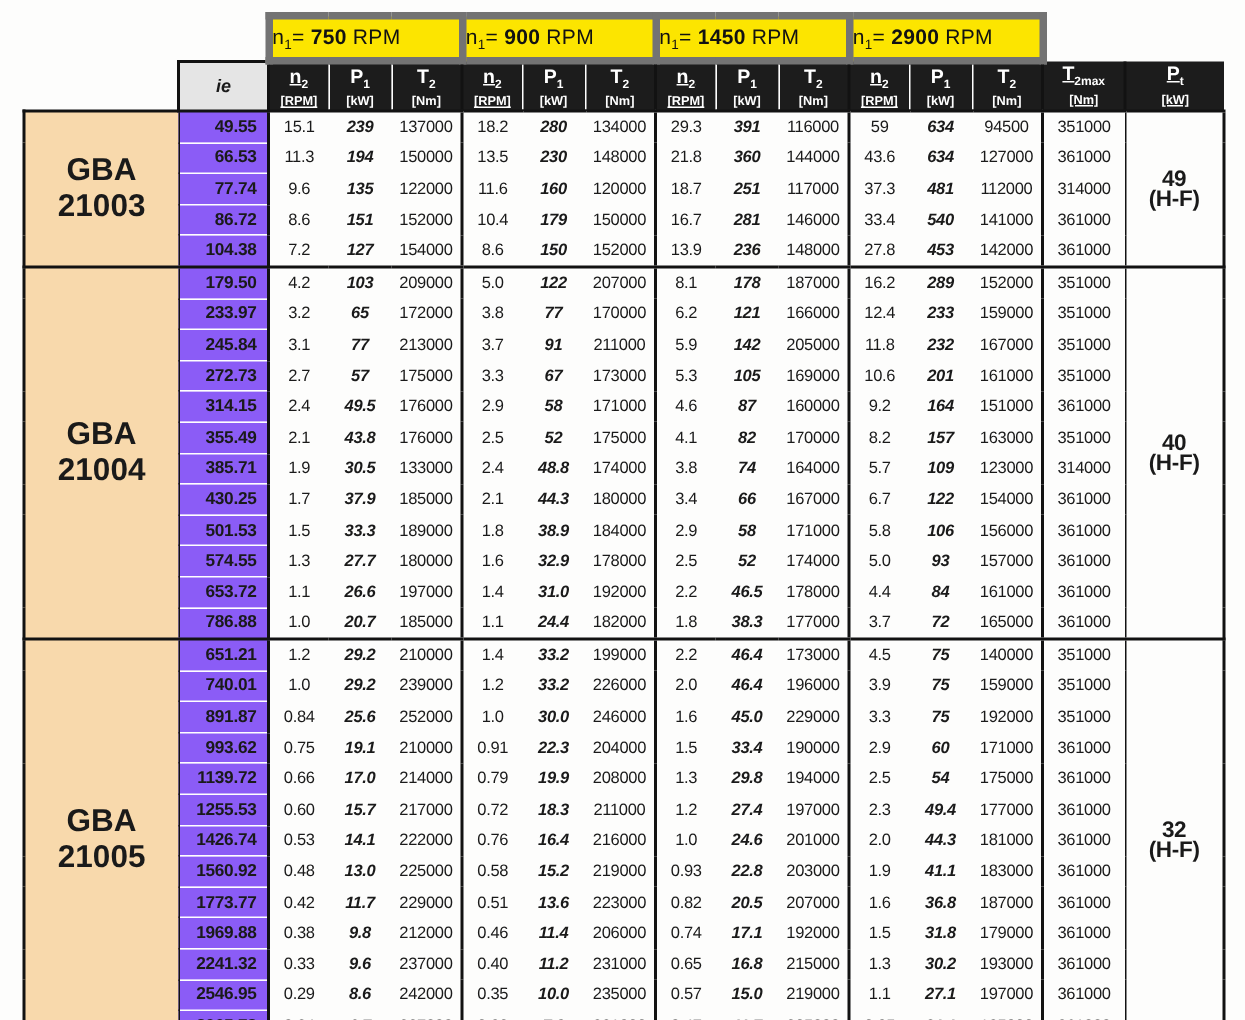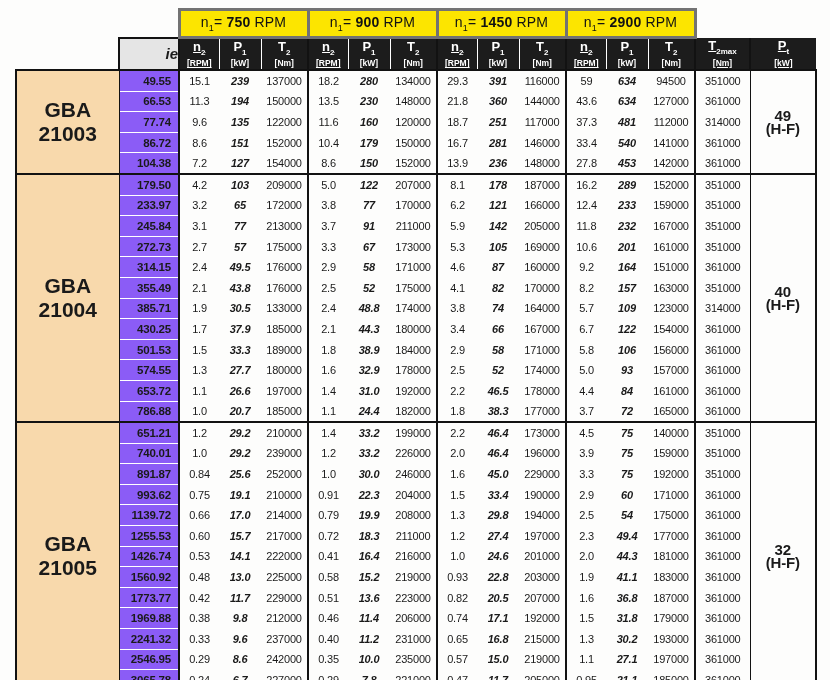--- a/index.html
+++ b/index.html
@@ -10,40 +10,40 @@
   }
   .wrap { position:absolute; left:15px; top:8px; }
   table { border-collapse:collapse; table-layout:fixed; }
   td,th { padding:0; margin:0; }
 
   
   .blank { border:none; background:transparent; }
 
   
   th.speed {
-    background:#FCE500; border:3px solid #737373; height:25px;
-    font-size:14px; font-weight:400; color:#121212; text-align:center;
+    background:#FCE500; border:5px solid #737373; height:25px;
+    font-size:14px; font-weight:400; color:#121212; text-align:left;
     letter-spacing:.2px;
   }
   th.speed b { font-weight:800; }
   th.speed sub { font-size:9px; }
 
   
   th.dark {
     background:#1c1c1c; color:#fff; height:30px; text-align:center;
     border-left:1px solid #fff; border-bottom:2px solid #121212; vertical-align:middle;
   }
   th.dark.gfirst { border-left:2.5px solid #121212;text-decoration:underline; }
   th.dark .sym { font-size:13px; font-weight:700; line-height:14px; }
   th.dark .sym sub { font-size:8px; }
   th.dark .unit { font-size:8.5px; font-weight:700; line-height:9px; }
 
   th.iehead {
     background:#E5E5E5; border:2px solid #121212;
-    font-size:15px; font-weight:700; font-style:italic; text-align:right;
+    font-size:12px; font-weight:700; font-style:italic; text-align:center;
   }
 
   
   tbody td { height:19.6px; font-size:11px; text-align:center; vertical-align:middle; letter-spacing:-.2px; }
   td.iecell {
     background:#8b5cf6; font-weight:700; font-size:11.5px; text-align:right;
     padding-right:7px; border-left:1.5px solid #121212; border-right:2.5px solid #121212;
     border-bottom:1px solid #fff;
   }
   td.glabel {
@@ -537,21 +537,21 @@
           <td class="n2 gfirst">2.3</td>
           <td class="p1">49.4</td>
           <td class="t2">177000</td>
           <td class="t2maxcell">361000</td>
         </tr>
         <tr>
           <td class="iecell">1426.74</td>
           <td class="n2 gfirst">0.53</td>
           <td class="p1">14.1</td>
           <td class="t2">222000</td>
-          <td class="n2 gfirst">0.41</td>
+          <td class="n2 gfirst">0.76</td>
           <td class="p1">16.4</td>
           <td class="t2">216000</td>
           <td class="n2 gfirst">1.0</td>
           <td class="p1">24.6</td>
           <td class="t2">201000</td>
           <td class="n2 gfirst">2.0</td>
           <td class="p1">44.3</td>
           <td class="t2">181000</td>
           <td class="t2maxcell">361000</td>
         </tr>

